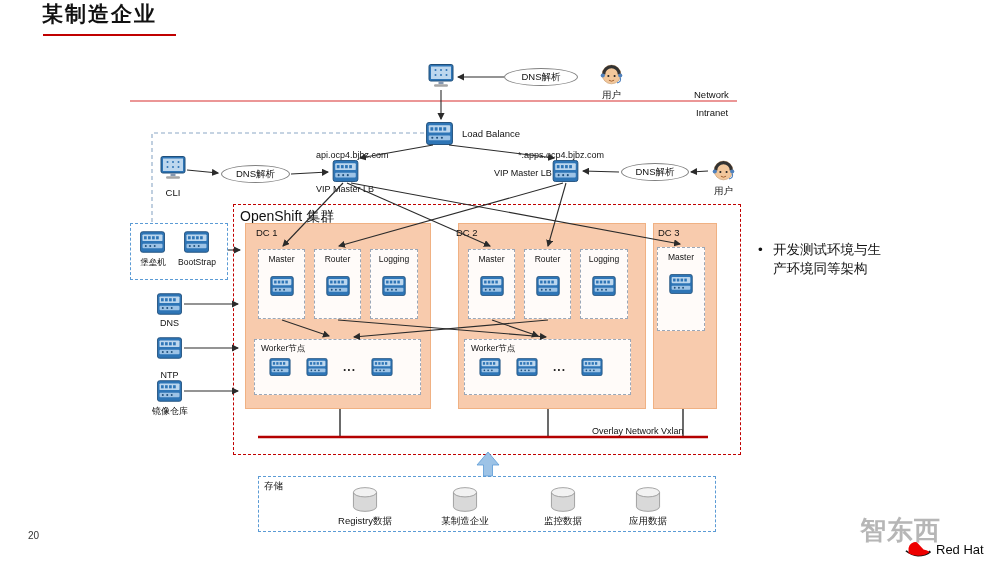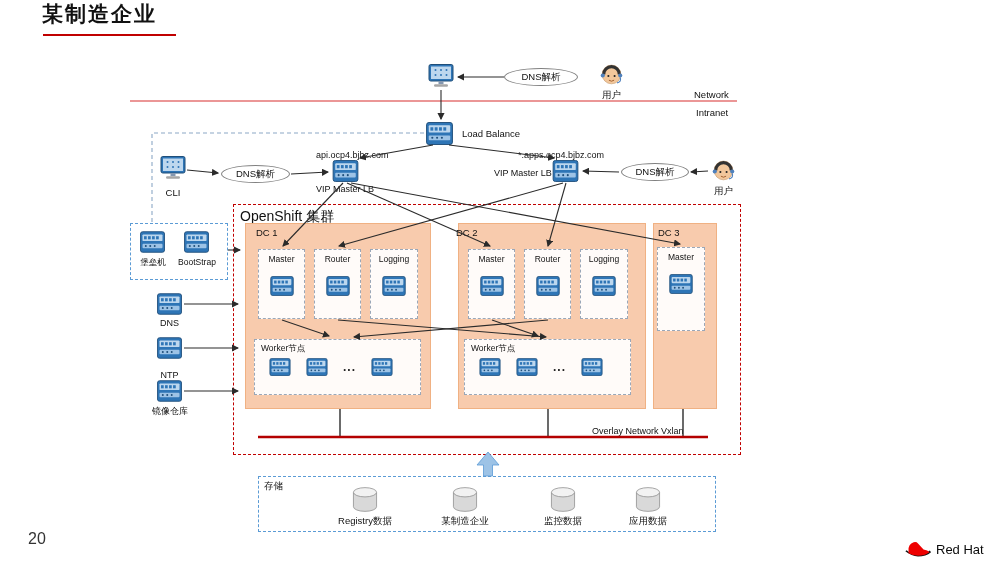--- a/index.html
+++ b/index.html
@@ -19,21 +19,21 @@
   .node .nt{font-size:8.5px;color:#111;white-space:nowrap}
   .node .ni{margin-top:12px}
   .worker{background:rgba(255,255,255,.92);border:1px dashed #9aa7b8;padding:3px 14px 0 6px}
   .worker .wt{font-size:8.5px;color:#111}
   .wrow{display:flex;align-items:center;gap:15px;padding-left:8px;margin-top:3px}
   .dots{font-size:12px;font-weight:bold;color:#222;letter-spacing:1px;line-height:10px}
   .dash-blue{border:1.3px dashed #5b9bd5;background:transparent}
   .notes{width:136px;font-size:13.5px;color:#111;line-height:1.4}
   .notes .bullet{position:relative;padding-left:16px;margin-bottom:12px}
   .notes .bullet::before{content:"•";position:absolute;left:1px}
-  .pageno{font-size:16px;color:#333}
+  .pageno{font-size:10px;color:#333}
   .wm{font-size:26px;font-weight:bold;color:#b6b6b6;letter-spacing:1px;text-shadow:0 1px 0 #fff}
   .rh-text{font-size:13px;font-weight:normal;color:#0a0a0a}
   svg.layer{position:absolute;left:0;top:0;pointer-events:none}
 </style>
 </head>
 <body>
 
 <div class="slide">
 
   <svg width="0" height="0" style="position:absolute" aria-hidden="true">
@@ -255,23 +255,25 @@
     </svg>
   <svg class="abs" style="left:633px;top:486px" width="30" height="27">
       <use href="#sym-db"></use>
     </svg>
   <div class="abs lbl s95 ctr" style="left:330px;top:515px;width:70px">Registry数据</div>
   <div class="abs lbl s95 ctr" style="left:430px;top:515px;width:70px">某制造企业</div>
   <div class="abs lbl s95 ctr" style="left:528px;top:515px;width:70px">监控数据</div>
   <div class="abs lbl s95 ctr" style="left:613px;top:515px;width:70px">应用数据</div>
 
   <div class="abs notes" style="left:757px;top:241px">
+    <div class="bullet">开发测试环境与生产环境同等架构</div>
   </div>
 
   <div class="abs pageno" style="left:28px;top:530px">20</div>
+  <div class="abs wm" style="left:860px;top:513px">智东西</div>
   <svg class="abs" style="left:903px;top:540px" width="30" height="18">
       <use href="#sym-redhat"></use>
     </svg>
   <div class="abs rh-text" style="left:936px;top:542px">Red Hat</div>
 
   <svg class="layer" width="1000" height="564">
     <defs>
       <marker id="arr" viewBox="0 0 10 10" refX="8.5" refY="5" markerWidth="6.5" markerHeight="6.5" orient="auto">
         <path d="M0 0 L10 5 L0 10 z" fill="#2b2b2b"></path>
       </marker>

